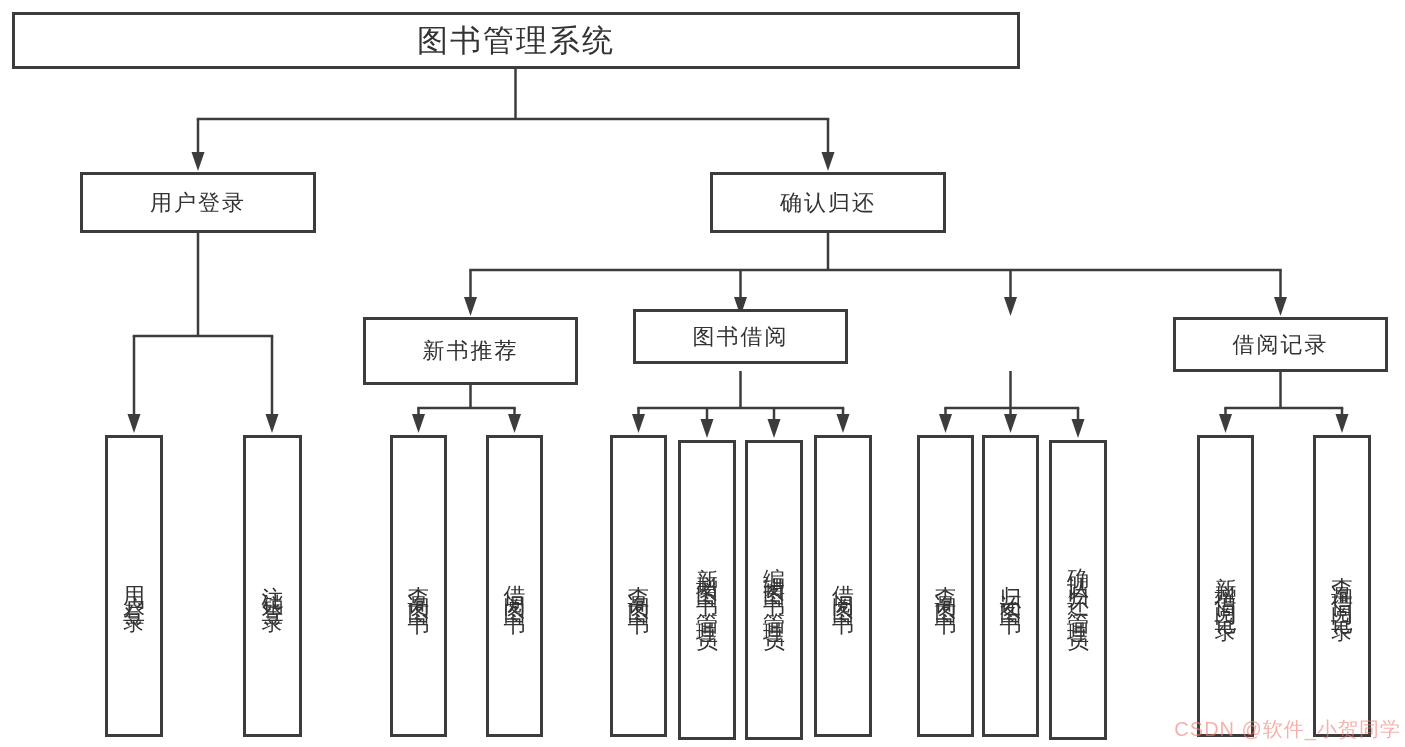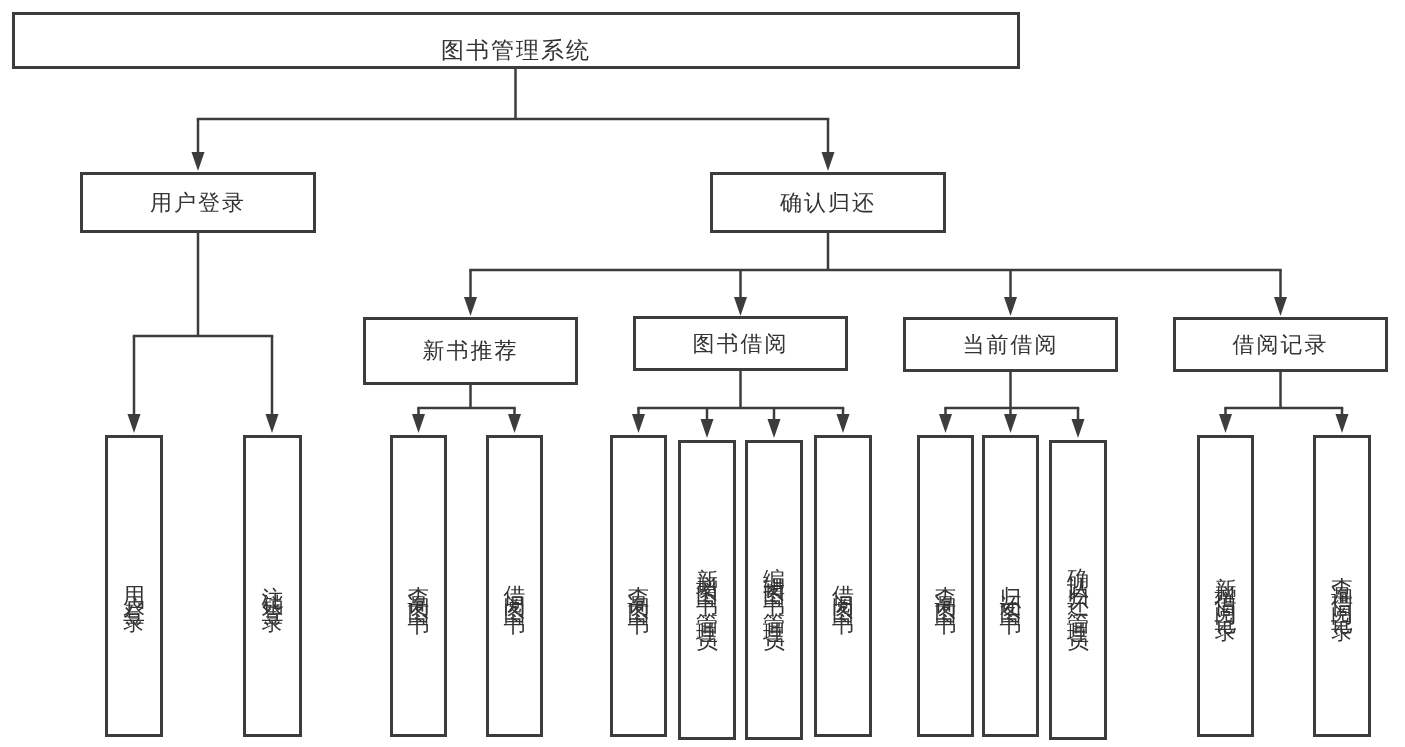--- a/index.html
+++ b/index.html
@@ -21,21 +21,21 @@
     box-sizing: border-box;
     background: #ffffff;
     border: 3px solid #3c3c3c;
     display: flex;
     align-items: center;
     justify-content: center;
     color: #333333;
     z-index: 2;
   }
   .hbox { font-size: 22px; letter-spacing: 2px; }
-  .root-box { font-size: 23px; align-items: flex-end; }
+  .root-box { font-size: 31px; }
   .vtext {
     writing-mode: vertical-rl;
     text-orientation: mixed;
     font-size: 22px;
     letter-spacing: 9px;
     line-height: 1.1;
     white-space: nowrap;
   }
   .watermark {
     position: absolute;
@@ -126,25 +126,22 @@
   <div class="node hbox" style="left:80px;top:172px;width:236px;height:61px">
     <span>用户登录</span>
   </div>
   <div class="node hbox" style="left:710px;top:172px;width:236px;height:61px">
     <span>确认归还</span>
   </div>
 
   <div class="node hbox" style="left:363px;top:317px;width:215px;height:68px">
     <span>新书推荐</span>
   </div>
-  <div class="node hbox" style="left:633px;top:316px;width:215px;height:55px">
+  <div class="node hbox" style="left:633px;top:309px;width:215px;height:55px">
     <span>图书借阅</span>
-  </div>
-  <div class="node hbox" style="left:903px;top:317px;width:215px;height:55px">
-    <span>当前借阅</span>
   </div>
   <div class="node hbox" style="left:1173px;top:317px;width:215px;height:55px">
     <span>借阅记录</span>
   </div>
 
   <div class="node" style="left:105px;top:435px;width:58px;height:302px">
     <span class="vtext">用户登录</span>
   </div>
   <div class="node" style="left:243px;top:435px;width:59px;height:302px">
     <span class="vtext">注销登录</span>
@@ -180,14 +177,15 @@
     <span class="vtext">确认归还（管理员）</span>
   </div>
 
   <div class="node" style="left:1197px;top:435px;width:57px;height:302px">
     <span class="vtext">新增借阅记录</span>
   </div>
   <div class="node" style="left:1313px;top:435px;width:58px;height:302px">
     <span class="vtext">查询借阅记录</span>
   </div>
 
+  <div class="watermark">CSDN @软件_小贺同学</div>
 
 </div>
 
 </body></html>

